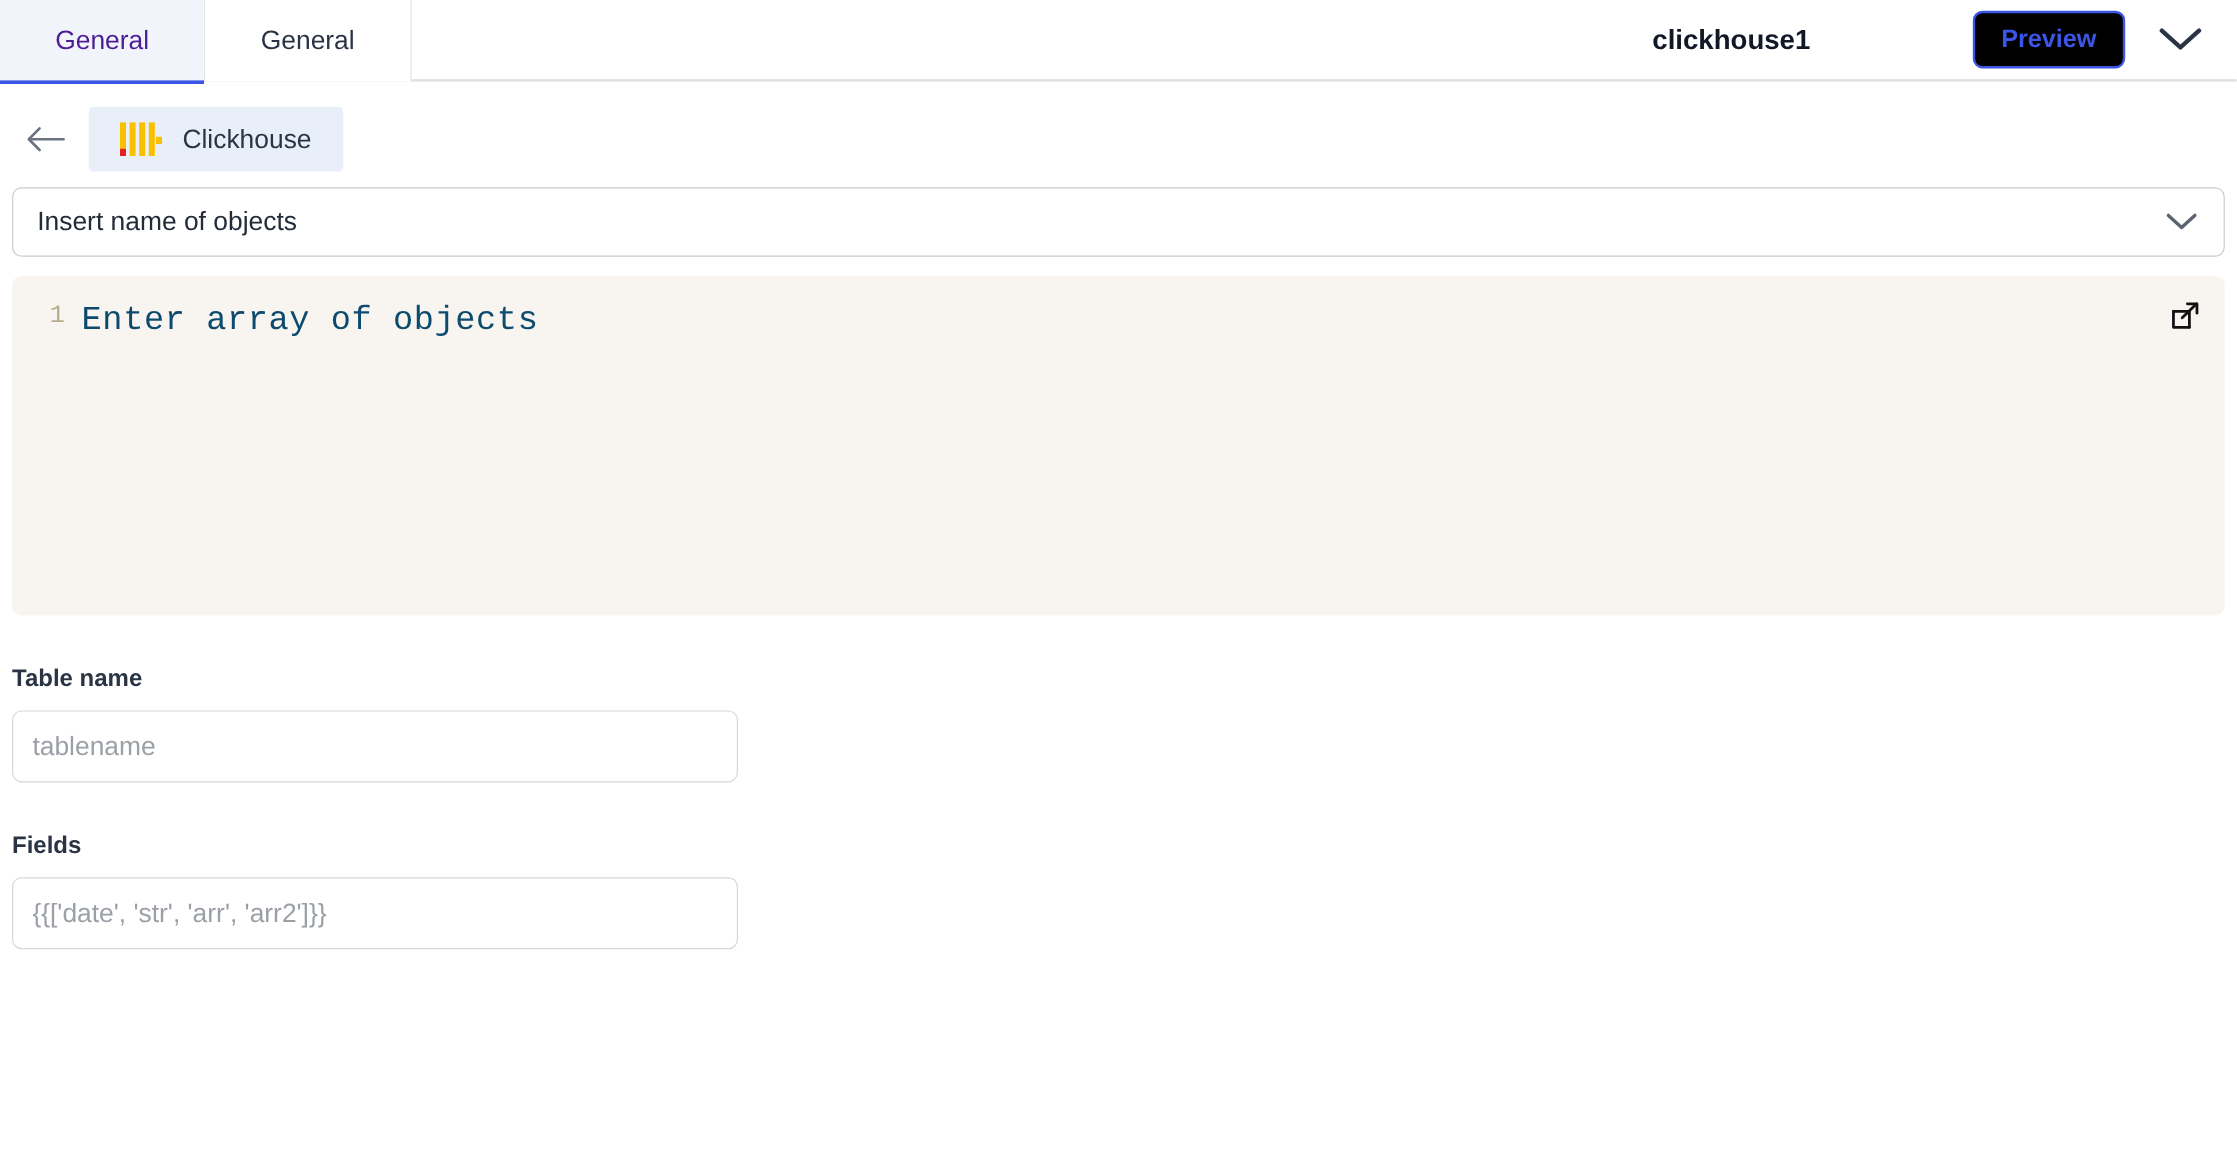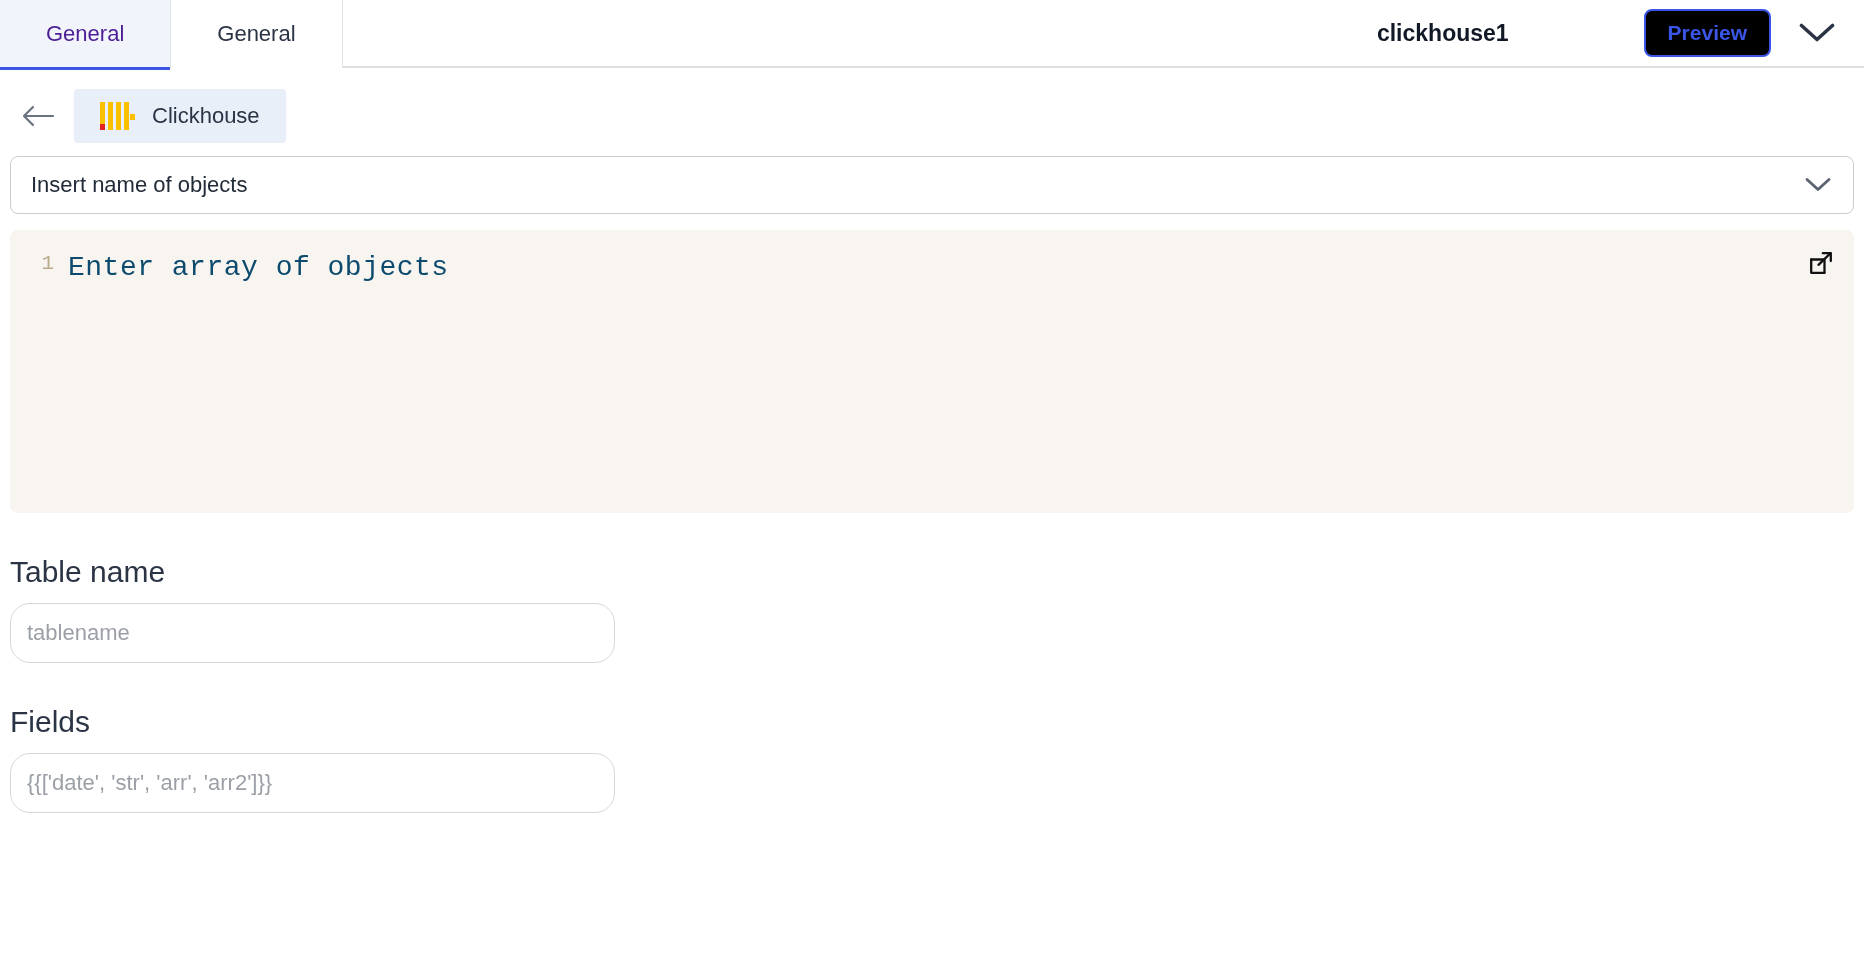--- a/index.html
+++ b/index.html
@@ -226,32 +226,32 @@
     right: 18px;
     width: 30px;
     height: 30px;
     display: flex;
     align-items: center;
     justify-content: center;
     cursor: pointer;
   }
 
   .field-label {
-    font-size: 30px;
-    font-weight: normal;
+    font-size: 20px;
+    font-weight: bold;
     color: #2b3445;
     margin-top: 42px;
     margin-bottom: 14px;
   }
 
   .text-input {
     width: 605px;
     height: 60px;
     border: 1.5px solid #d4d7dc;
-    border-radius: 20px;
+    border-radius: 8px;
     background: #ffffff;
     font-size: 22px;
     font-family: "Liberation Sans", sans-serif;
     color: #2b3445;
     padding: 0 16px;
     outline: none;
   }
   .text-input::placeholder { color: #9b9fa6; }
 </style>
 </head>

